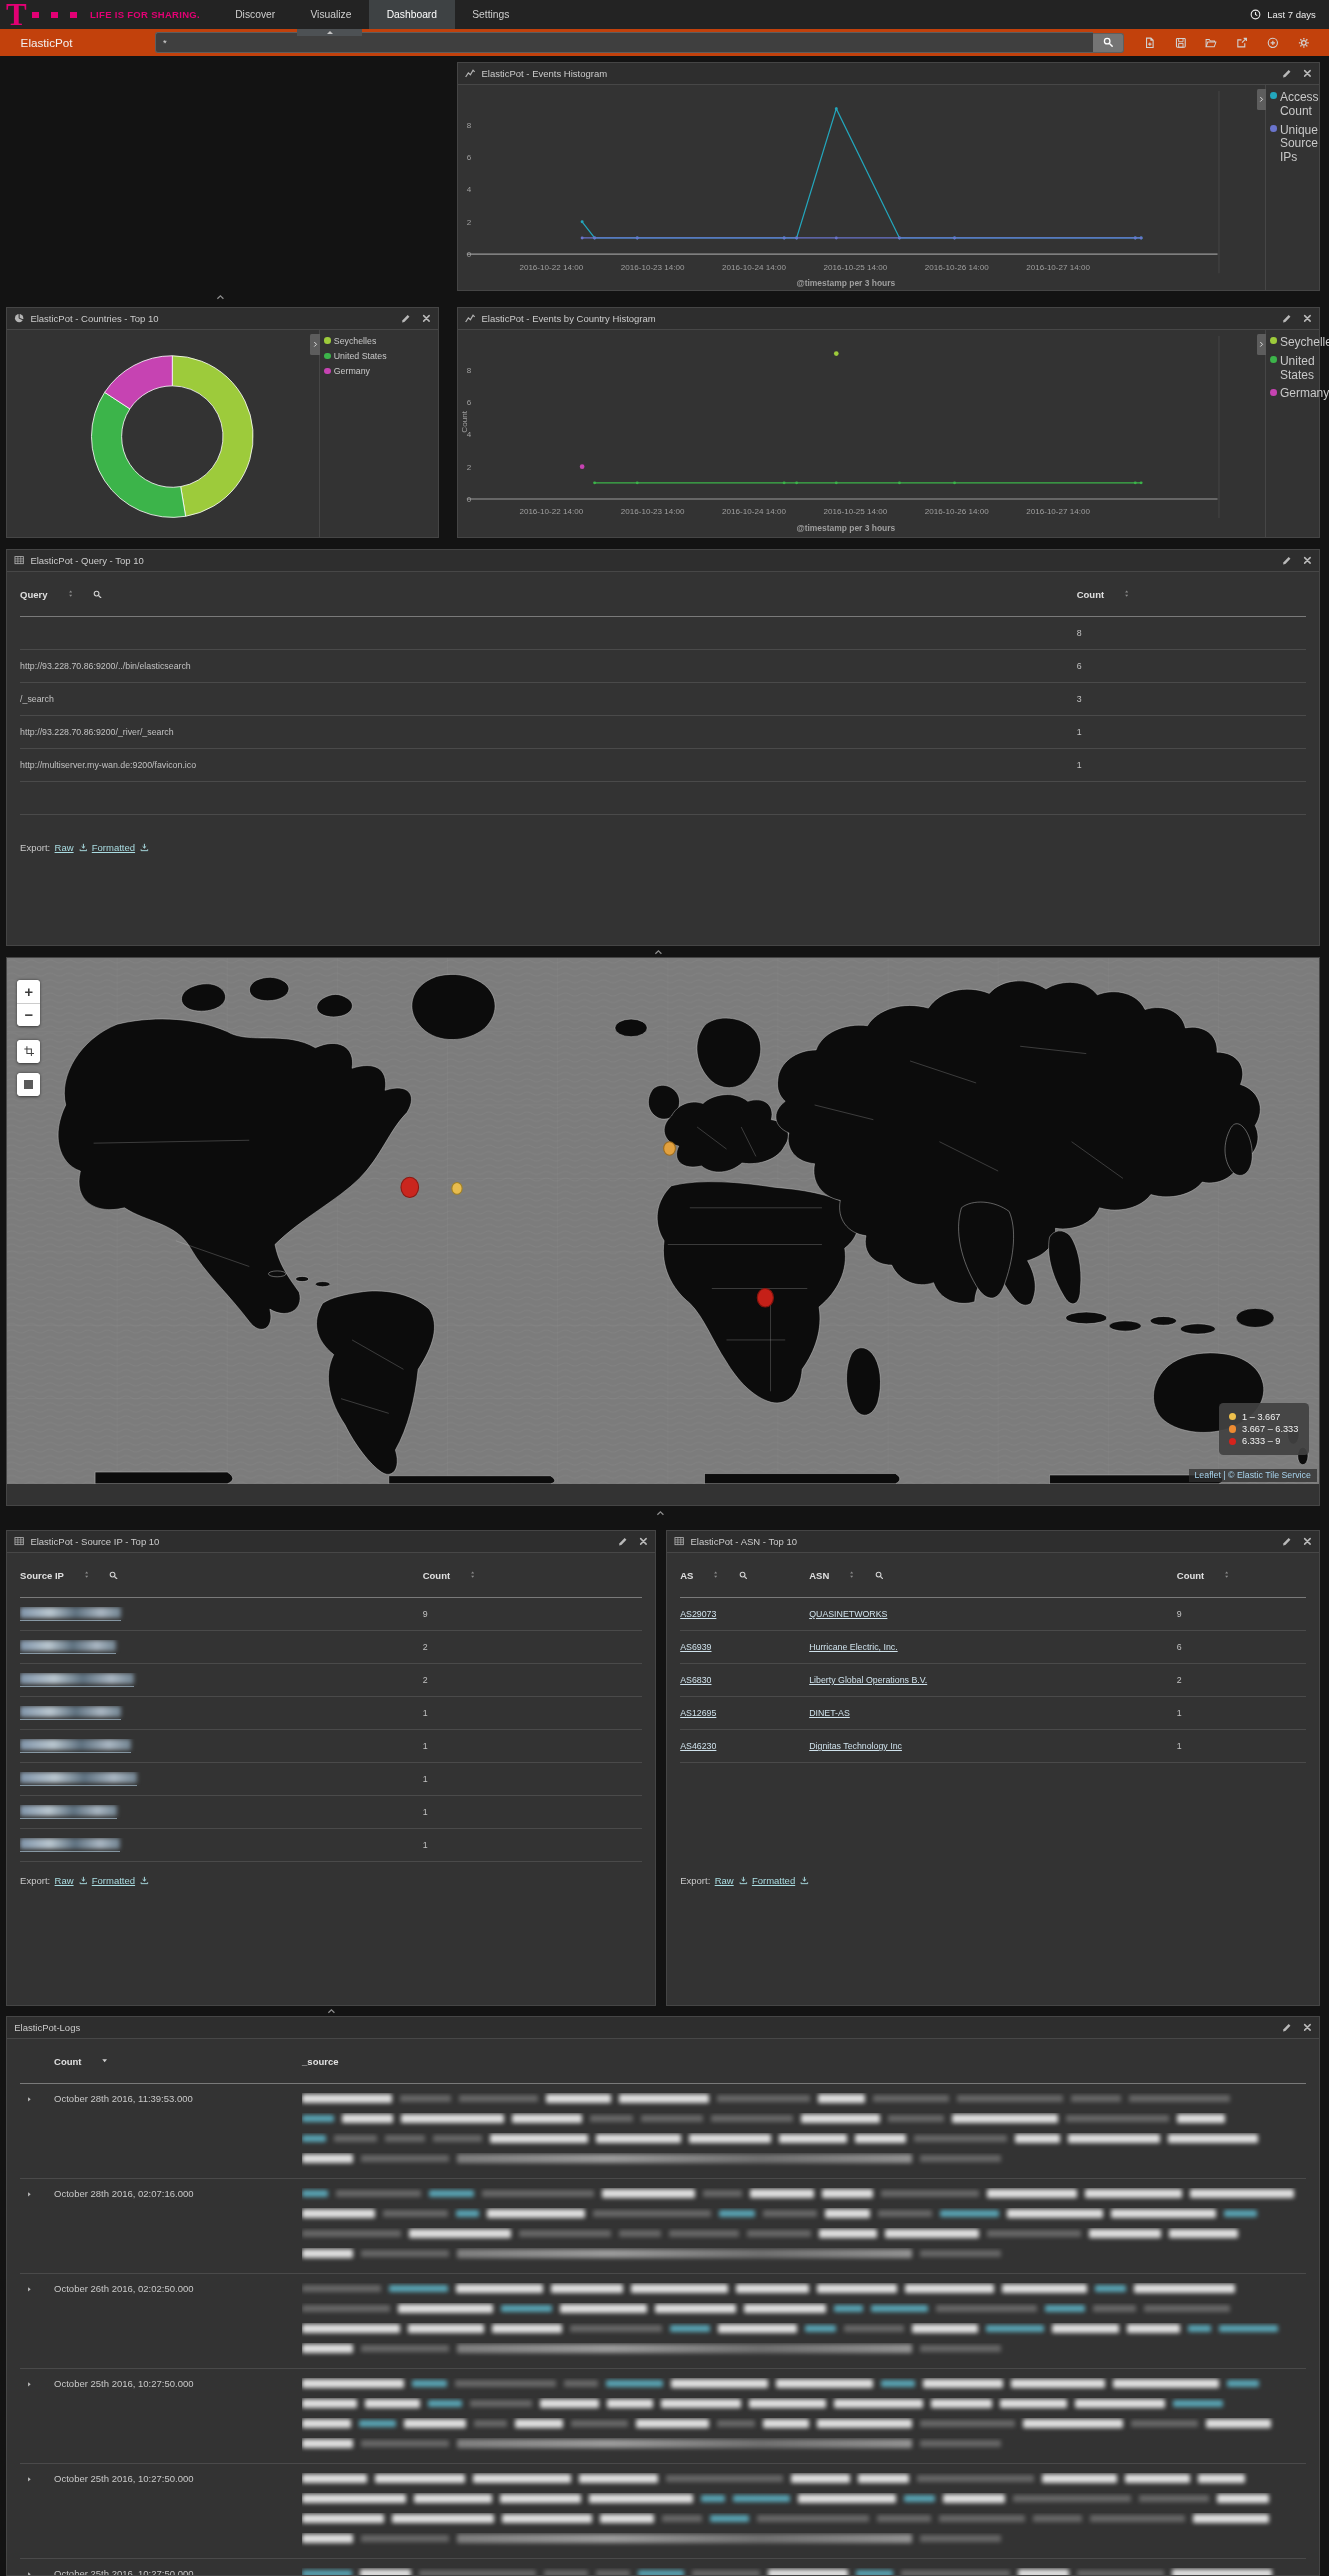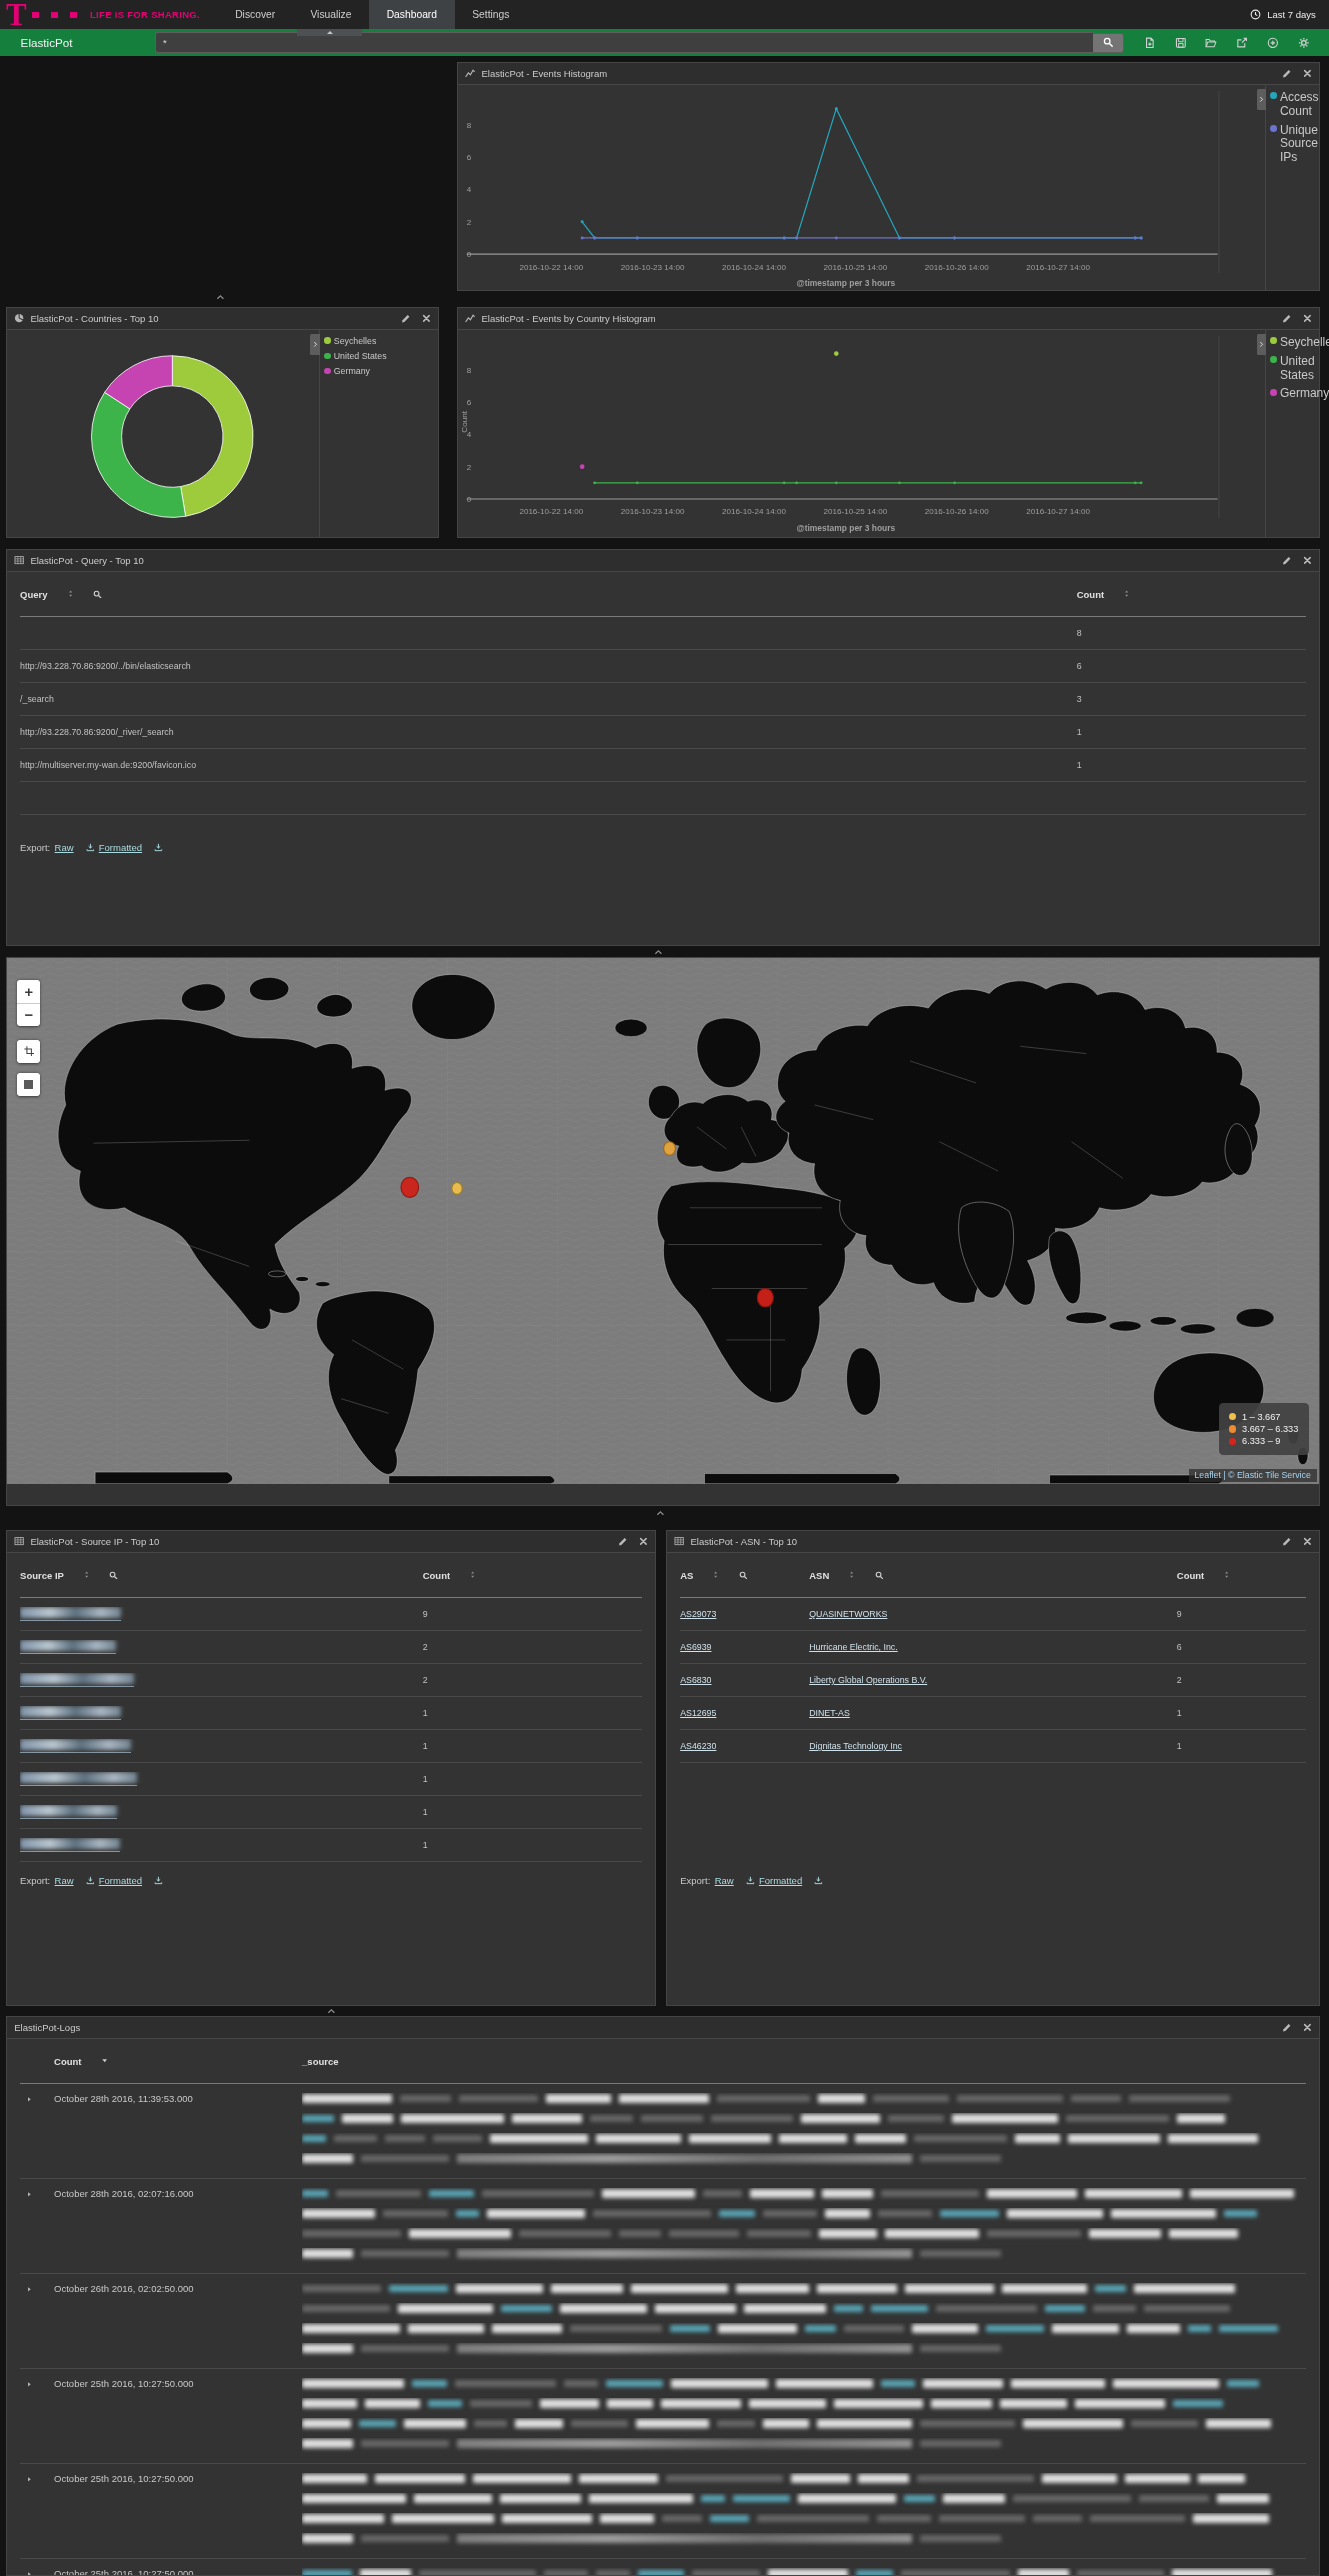--- a/index.html
+++ b/index.html
@@ -19,21 +19,21 @@
   .nav-tab{padding:0 17.6px;line-height:29px;font-size:10.3px;color:#cfcfcf;cursor:pointer;}
   .nav-tab.active{background:#3e4244;color:#fff;}
   .timepick{margin-left:auto;display:flex;align-items:center;gap:5.9px;padding-right:13.2px;color:#ececec;font-size:9.5px;}
   .timepick svg{color:#ececec;}
 
   
   .qcollapse{position:absolute;left:297px;top:29px;width:65px;height:6.6px;background:#4d5154;z-index:29;display:flex;align-items:center;justify-content:center;}
   .qcollapse i{display:block;width:0;height:0;border-left:3.7px solid transparent;border-right:3.7px solid transparent;border-bottom:3.7px solid #c4c4c4;}
 
   
-  .qbar{position:absolute;left:0;top:29px;width:100%;height:27px;background:#15803d;display:flex;align-items:center;box-sizing:border-box;}
+  .qbar{position:absolute;left:0;top:29px;width:100%;height:27px;background:#c2410c;display:flex;align-items:center;box-sizing:border-box;}
   .qtitle{width:134px;padding-left:20.6px;font-size:11.7px;color:#f2f2f2;flex:none;}
   .qinput{flex:1;height:18.4px;background:#3f3f3f;border:0.7px solid #5e5e5e;border-right:none;border-radius:2.9px 0 0 2.9px;color:#dcdcdc;padding:0 7.3px;font-size:9.5px;outline:none;}
   .qsearch{width:31px;height:20px;flex:none;background:#747474;border:0.7px solid #5e5e5e;border-left:none;border-radius:0 2.9px 2.9px 0;display:flex;align-items:center;justify-content:center;color:#fff;cursor:pointer;}
   .qtools{display:flex;gap:0;flex:none;padding:0 10.3px;}
   .tbtn{background:none;border:none;color:#d2d2d2;padding:4.4px 9.5px;cursor:pointer;}
 
   
   .panel{position:absolute;background:#333333;border:0.7px solid #454545;box-sizing:border-box;}
   .phead{height:22px;display:flex;align-items:center;padding:0 7.3px;background:#2e2e2e;border-bottom:0.7px solid #474747;color:#cccccc;font-size:9.5px;box-sizing:border-box;}
   .phead .pico{color:#b5b5b5;margin-right:5.9px;flex:none;}
@@ -78,21 +78,21 @@
   .c-q{flex:1;overflow:hidden;white-space:nowrap;}
   .c-cnt{width:229px;flex:none;}
   #p-srcip .c-cnt{width:219px;}
   .col-as{width:129px;flex:none;}
   .col-asn{flex:1;}
   .col-cnt{width:129px;flex:none;}
   .tlink{color:#cfe2ec;text-decoration:underline;cursor:pointer;}
   .ipblur{display:inline-block;height:11px;border-radius:1.5px;background:linear-gradient(90deg,#7f93a8,#b9c6cf 30%,#5d707f 55%,#a9b6c2 80%,#70828f);filter:blur(2.2px);vertical-align:middle;}
   .iplink{display:inline-block;border-bottom:0.7px solid #8596a2;padding-bottom:1.5px;line-height:0;}
   .export{position:absolute;left:13.2px;font-size:9.5px;color:#c9c9c9;display:flex;align-items:center;gap:4.4px;}
-  .export a{color:#aadde2;text-decoration:underline;display:flex;align-items:center;gap:12px;cursor:pointer;}
+  .export a{color:#aadde2;text-decoration:underline;display:flex;align-items:center;gap:5px;cursor:pointer;}
   .export svg{color:#aadde2;}
   #p-query .export{top:292px;}
   #p-srcip .export,#p-asn .export{top:344px;}
 
   
   .mapbody{position:relative;height:526px;overflow:hidden;background:#7c7c7c;}
   .mapctl{position:absolute;left:10.3px;width:23px;background:#ffffff;border-radius:3.7px;box-shadow:0 0.7px 2.9px rgba(0,0,0,.55);overflow:hidden;z-index:5;}
   .mapctl button{display:flex;align-items:center;justify-content:center;width:23px;height:23px;background:#fff;border:none;font-size:14.7px;font-weight:bold;color:#3c3c3c;cursor:pointer;padding:0;}
   .mapctl button + button{border-top:0.7px solid #cccccc;}
   #ctl-zoom{top:22px;}#ctl-crop{top:82px;}#ctl-sq{top:115px;}

